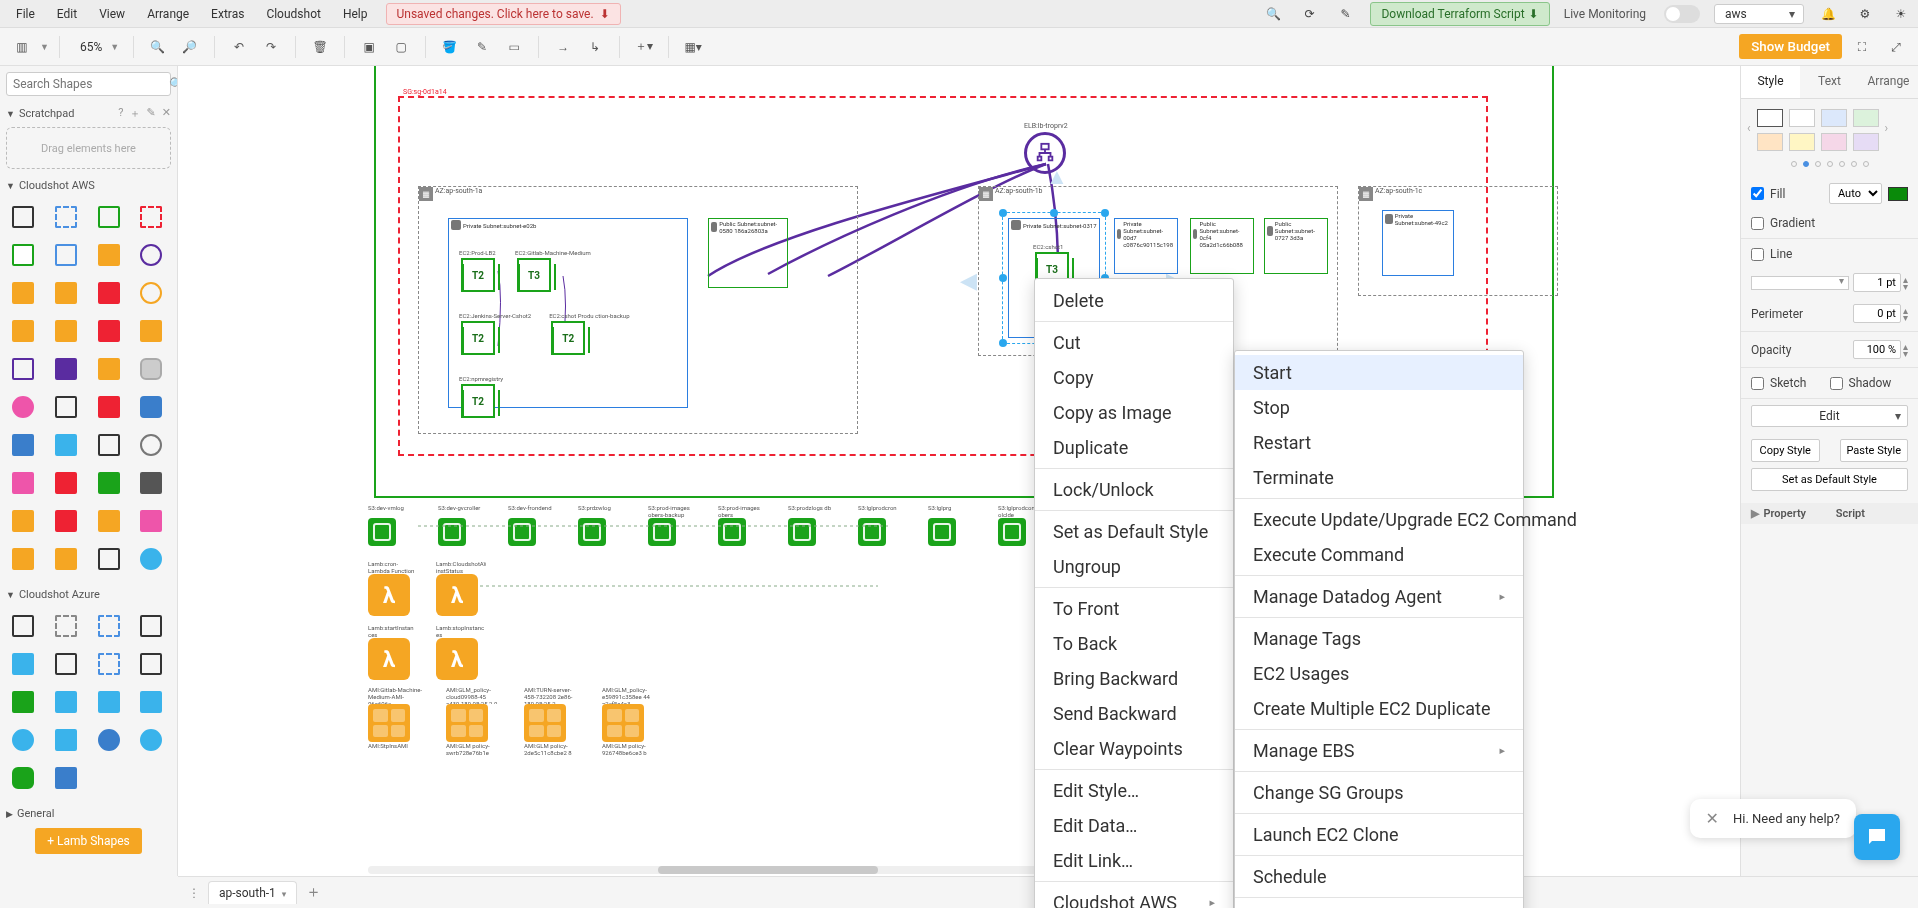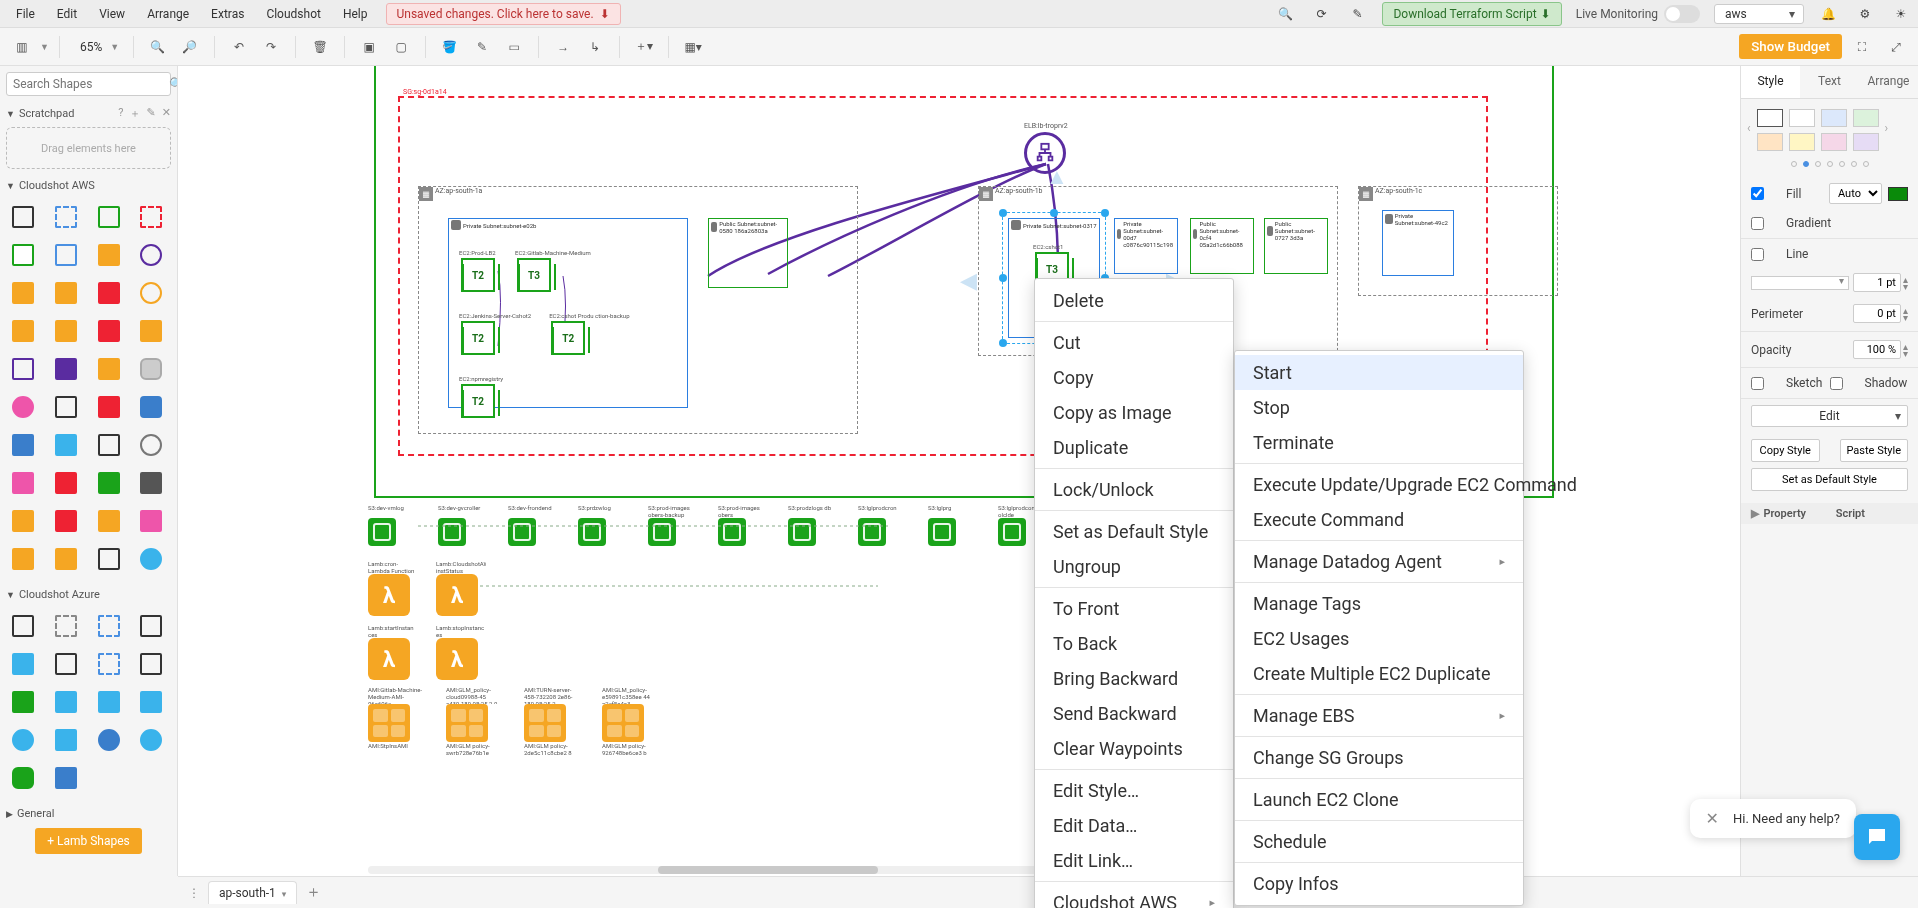--- a/index.html
+++ b/index.html
@@ -5,21 +5,21 @@
 * { box-sizing: border-box; margin: 0; padding: 0; font-family: -apple-system, BlinkMacSystemFont, "Segoe UI", Roboto, Arial, sans-serif; }
 body { width: 1918px; height: 908px; background: #f5f5f5; overflow: hidden; position: relative; font-size: 12px; color: #333; }
 
 
 .menubar { height: 28px; background: #ededed; display: flex; align-items: center; padding: 0 6px; gap: 2px; border-bottom: 1px solid #ddd; }
 .menubar .menu-item { padding: 4px 10px; cursor: pointer; border-radius: 3px; }
 .menubar .alert-pill { margin-left: 6px; background: #fbe3e3; border: 1px solid #f0b3b3; color: #b33; padding: 3px 10px; border-radius: 3px; display: flex; align-items: center; gap: 6px; cursor: pointer; }
 .menubar .right-tools { margin-left: auto; display: flex; align-items: center; gap: 14px; }
 .icon-btn { width: 22px; height: 22px; display: flex; align-items: center; justify-content: center; cursor: pointer; color: #444; }
 .terraform-btn { background: #cfe9cc; border: 1px solid #8ac58a; color: #2a6f2a; padding: 4px 10px; border-radius: 3px; cursor: pointer; display:flex; align-items:center; gap:4px; }
-.live-mon { display: flex; align-items: center; gap: 6px; color: #555; text-align: center; }
+.live-mon { display: flex; align-items: center; gap: 18px; color: #555; text-align: center; }
 .toggle { width: 36px; height: 18px; background: #ddd; border-radius: 10px; position: relative; cursor:pointer; }
 .toggle::after { content:''; position:absolute; width:14px; height:14px; background:#fff; border-radius:50%; top:2px; left:2px; }
 .cloud-select { border:1px solid #ccc; background:#fff; padding:2px 30px 2px 10px; border-radius:3px; cursor:pointer; position:relative; min-width:90px; }
 .cloud-select::after { content:'▾'; position:absolute; right:8px; color:#555; }
 
 
 .toolbar { height: 38px; background: #f5f5f5; border-bottom: 1px solid #e0e0e0; display: flex; align-items: center; padding: 0 8px; gap: 4px; }
 .tb-sep { width:1px; height:22px; background:#ddd; margin: 0 6px; }
 .tb-zoom { display:flex; align-items:center; gap:2px; padding:0 4px; }
 .tb-zoom span:first-child { padding:0 6px; }
@@ -48,21 +48,21 @@
 .sidebar-right { position:absolute; right:0; top:66px; bottom:32px; width:178px; background:#f5f5f5; border-left:1px solid #e0e0e0; overflow:auto; }
 .rtabs { display:flex; border-bottom:1px solid #ddd; }
 .rtab { flex:1; text-align:center; padding:8px 0; cursor:pointer; color:#666; font-size:12px; }
 .rtab.active { background:#fff; color:#222; border-bottom:2px solid #fff; }
 .color-grid { display:grid; grid-template-columns:repeat(4, 26px); gap:6px; padding:10px 0 6px 26px; }
 .sw { width:26px; height:18px; border:1px solid #ccc; cursor:pointer; }
 .dots { display:flex; gap:6px; justify-content:center; padding:4px 0 10px; }
 .dots span { width:6px; height:6px; border-radius:50%; border:1px solid #bbb; }
 .dots span.active { background:#4a90e2; border-color:#4a90e2; }
 .prop-row { display:flex; align-items:center; padding:6px 10px; font-size:12px; color:#444; }
-.prop-row label { flex:1; display:flex; align-items:center; gap:22px; }
+.prop-row label { flex:1; display:flex; align-items:center; gap:6px; }
 .prop-row input[type=checkbox] { }
 .mini-select, .mini-input { border:1px solid #ccc; background:#fff; padding:2px 4px; border-radius:2px; font-size:11px; }
 .mini-input { width:48px; text-align:right; }
 .fill-swatch { width:20px; height:14px; background:#0a8a0a; border:1px solid #333; }
 .group-h { background:#eee; padding:4px 10px; font-weight:600; font-size:11px; display:flex; color:#555; margin-top:6px; }
 .edit-btn-row { display:flex; gap:20px; padding:6px 10px; }
 .edit-btn-row button { flex:1; padding:4px 0; border:1px solid #ccc; background:#fff; cursor:pointer; font-size:11px; border-radius:2px; }
 .edit-combo { margin:6px 10px; border:1px solid #ccc; background:#fff; padding:3px 6px; text-align:center; position:relative; cursor:pointer; border-radius:2px; }
 .edit-combo::after { content:'▾'; position:absolute; right:6px; color:#555; }
 
@@ -779,20 +779,21 @@
   <div class="mi sub">Cloudshot AWS</div>
   <div class="sep"></div>
   <div class="mi">Add to Scratchpad</div>
   <div class="sep"></div>
   <div class="mi">Select Edges</div>
 </div>
 
 <div class="ctx" style="left:1234px;top:350px;width:290px">
   <div class="mi hover">Start</div>
   <div class="mi">Stop</div>
+  <div class="mi">Restart</div>
   <div class="mi">Terminate</div>
   <div class="sep"></div>
   <div class="mi">Execute Update/Upgrade EC2 Command</div>
   <div class="mi">Execute Command</div>
   <div class="sep"></div>
   <div class="mi sub">Manage Datadog Agent</div>
   <div class="sep"></div>
   <div class="mi">Manage Tags</div>
   <div class="mi">EC2 Usages</div>
   <div class="mi">Create Multiple EC2 Duplicate</div>

